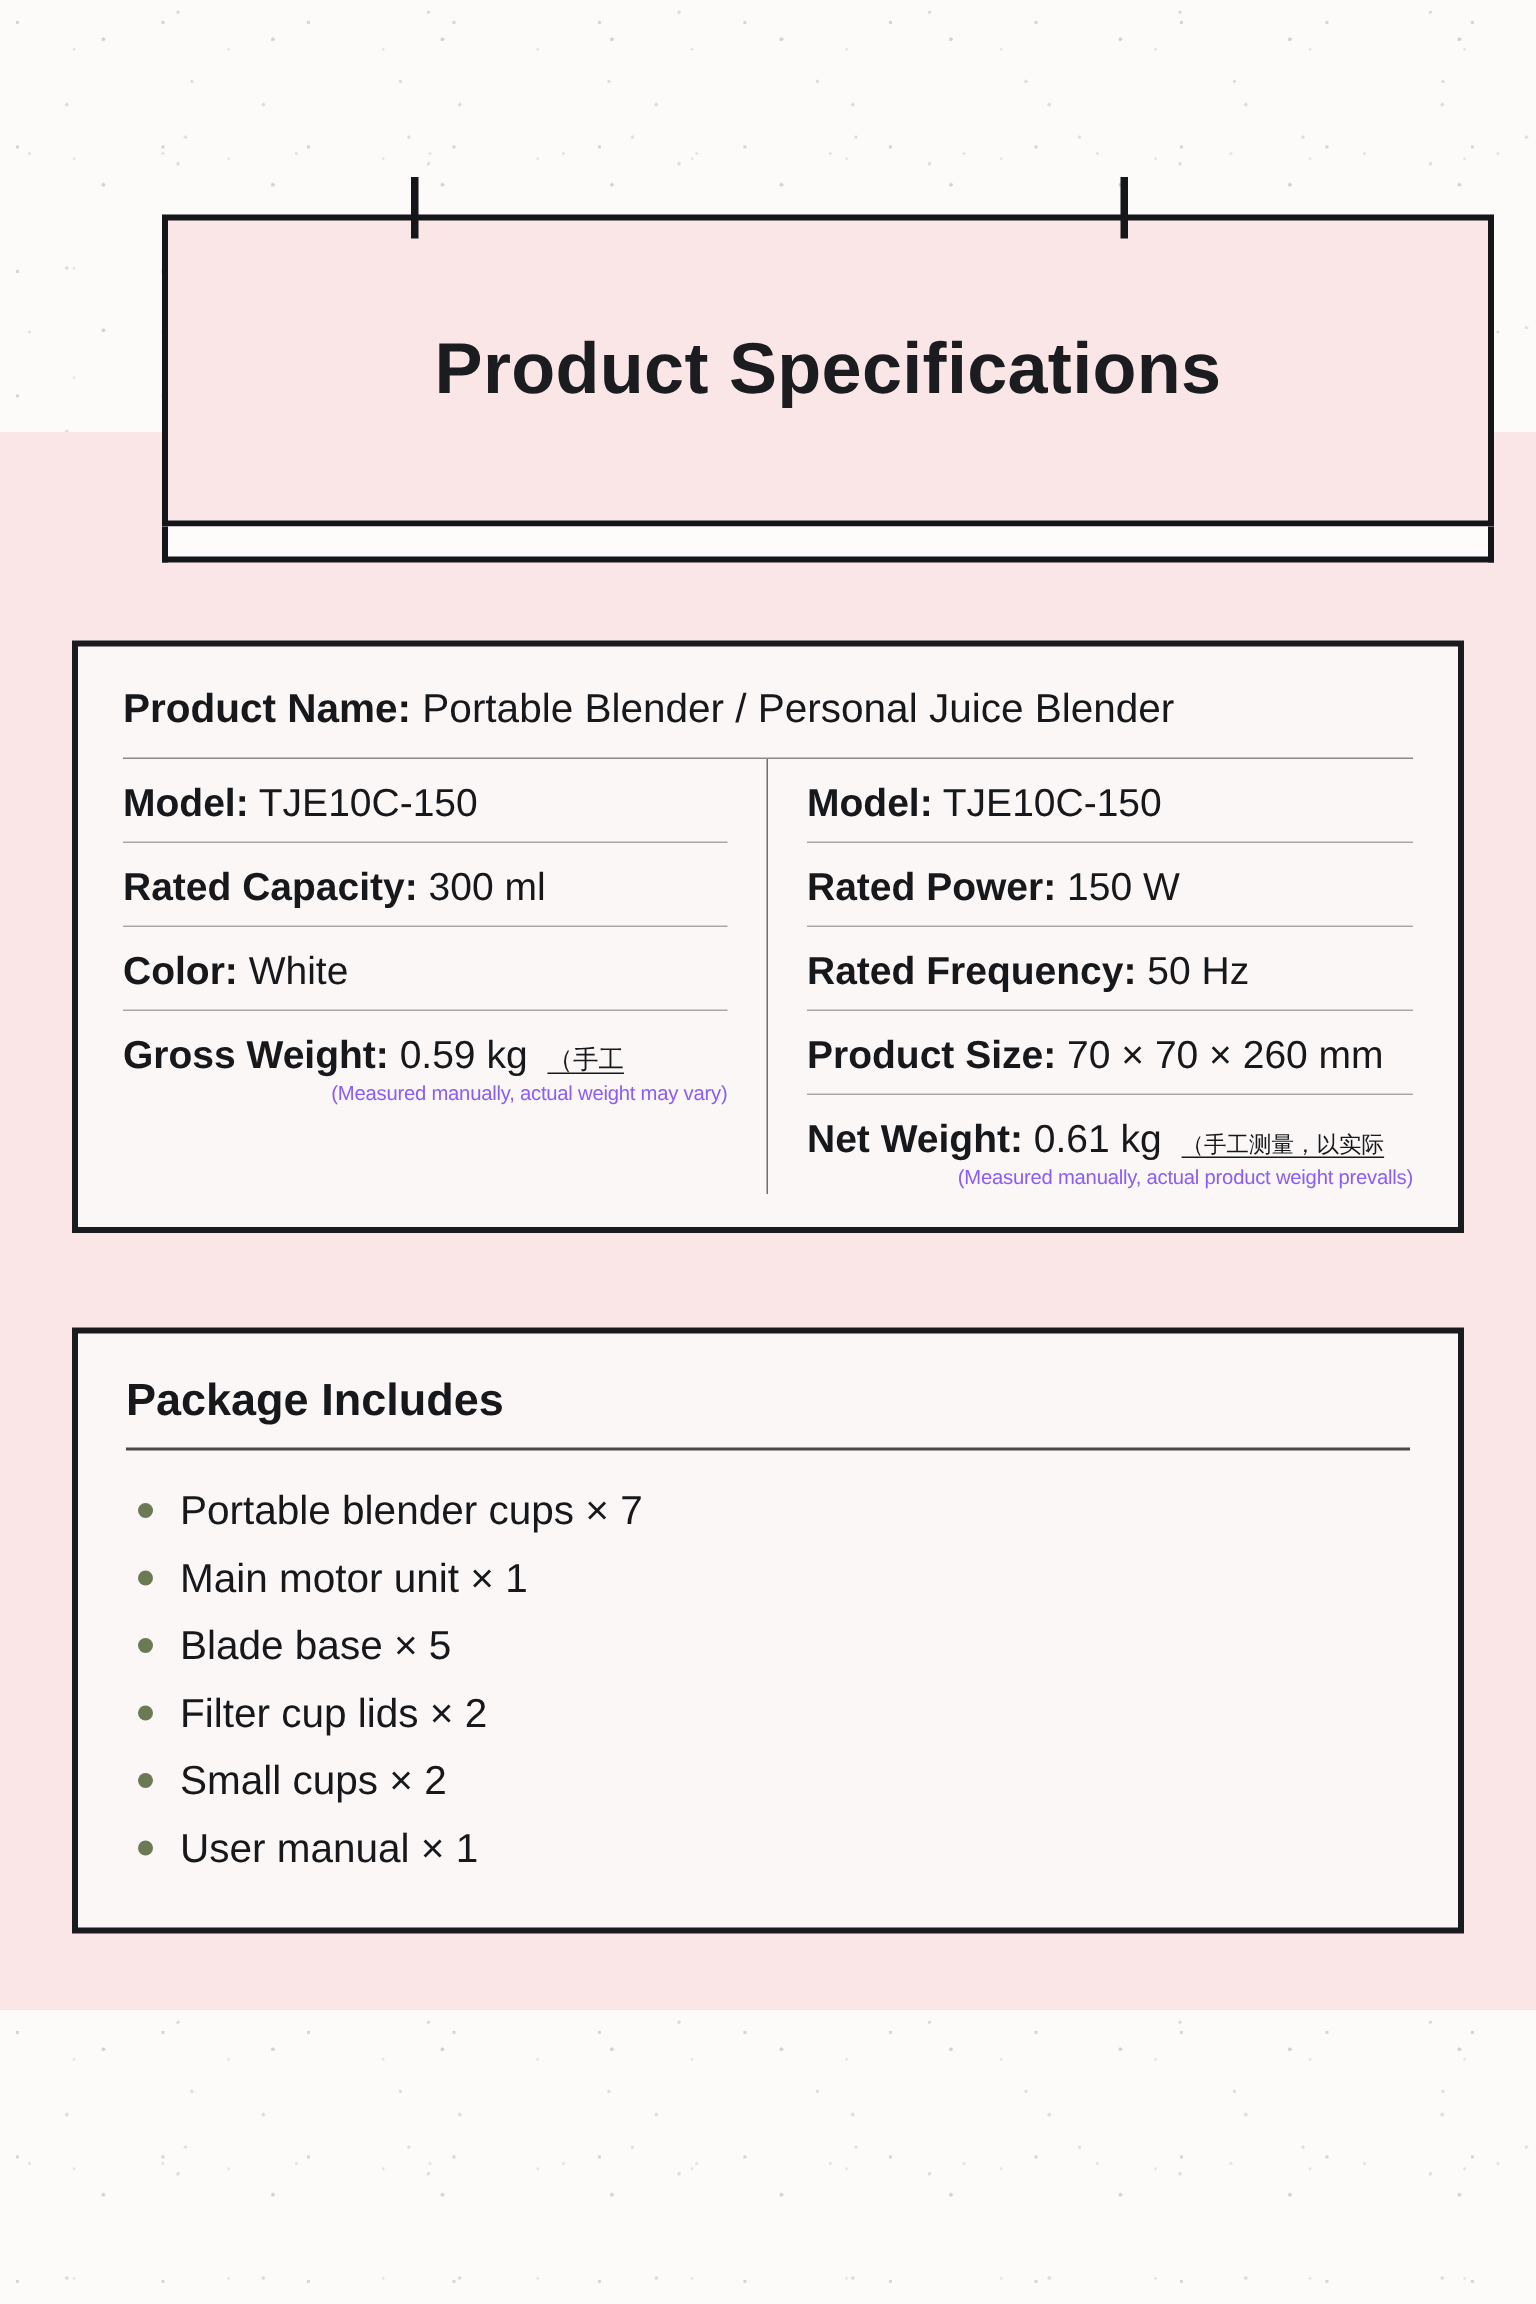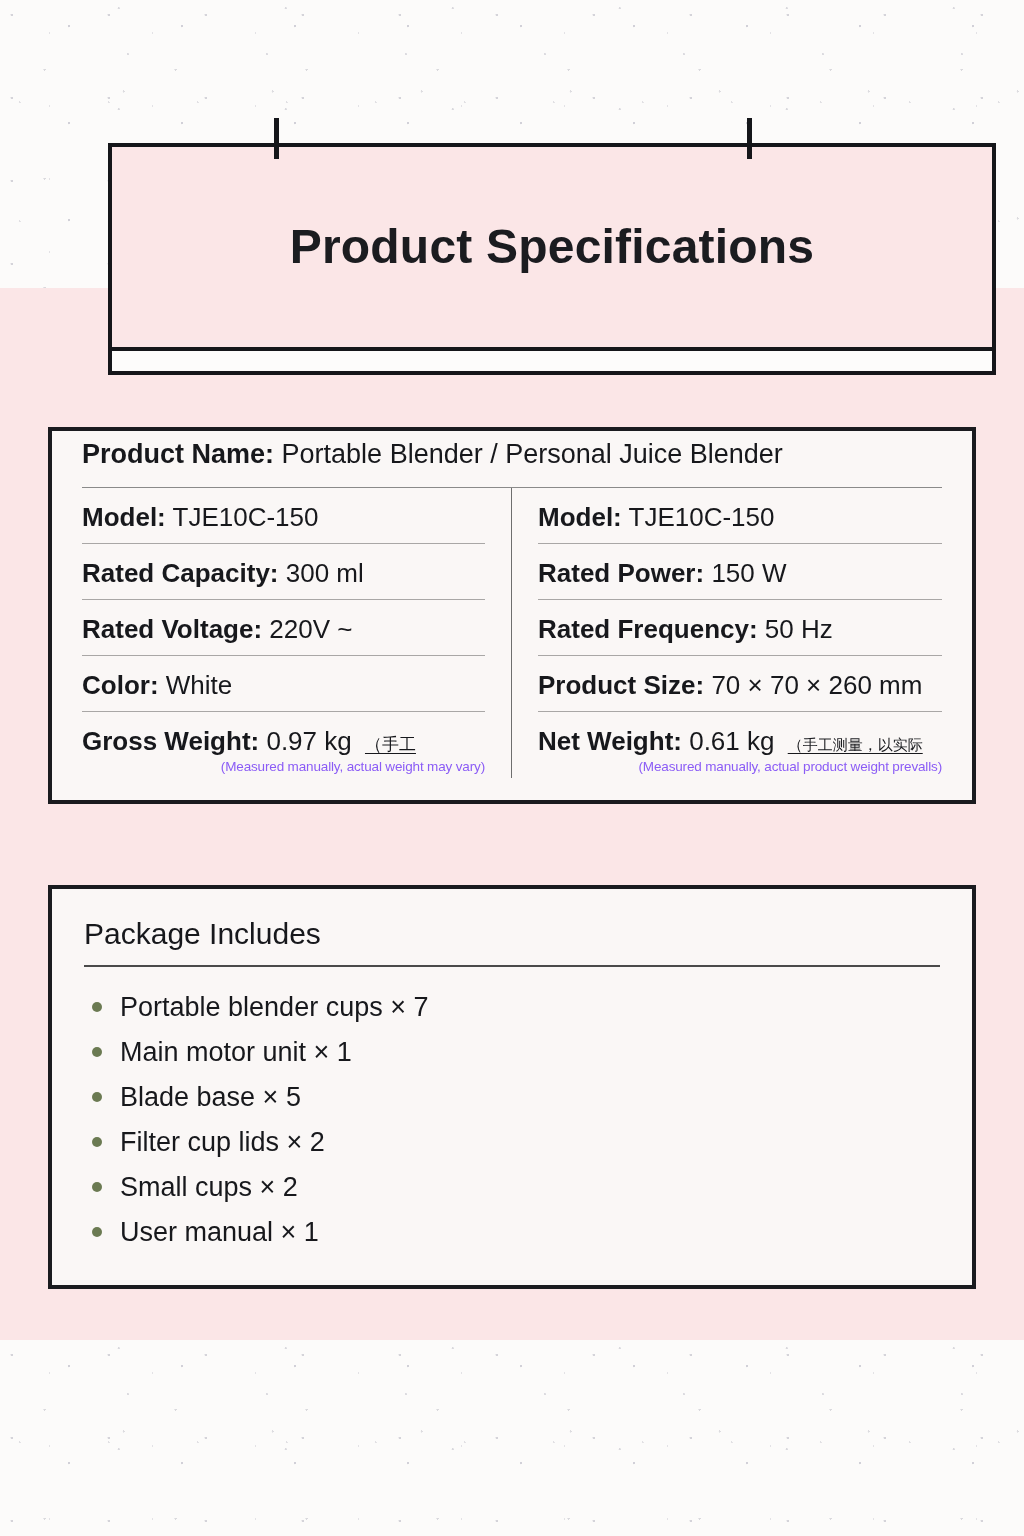--- a/index.html
+++ b/index.html
@@ -94,21 +94,21 @@
   .card {
     position: absolute;
     left: 48px;
     width: 928px;
     box-sizing: border-box;
     border: 4px solid #1A1B1F;
     background: #FAF7F6;
   }
 
   
-  .spec-card { top: 427px; padding: 8px 30px 22px 30px; }
+  .spec-card { top: 427px; padding: 26px 30px 22px 30px; }
 
   .spec-fullrow {
     font-size: 27px;
     color: #17181C;
     padding-bottom: 17px;
     border-bottom: 1.6px solid #8A8A8A;
     white-space: nowrap;
   }
   .lbl { font-weight: 700; }
   .val { font-weight: 400; }
@@ -145,21 +145,21 @@
     color: #8b5cf6;
     text-align: right;
     margin-top: 2px;
     letter-spacing: -.15px;
   }
 
   
   .pkg-card { top: 885px; padding: 28px 32px 30px 32px; }
   .pkg-title {
     font-size: 30px;
-    font-weight: 400;
+    font-weight: 700;
     color: #17181C;
     padding-bottom: 14px;
     border-bottom: 2px solid #4A4A4A;
   }
   .pkg-list {
     list-style: none;
     margin: 18px 0 0 0;
     padding: 0;
   }
   .pkg-item {
@@ -213,34 +213,30 @@
         <div class="spec-row">
           <span class="lbl">Model:</span>
           <span class="val">TJE10C-150</span>
         </div>
 
         <div class="spec-row">
           <span class="lbl">Rated Capacity:</span>
           <span class="val">300 ml</span>
         </div>
 
-        <div class="spec-row">
-          <span class="lbl">Rated Voltage:</span>
-          <span class="val">220V ~</span>
-        </div>
 
         <div class="spec-row">
           <span class="lbl">Color:</span>
           <span class="val">White</span>
         </div>
 
         <div class="spec-row weight-row">
           <span class="weight-main">
             <span class="lbl">Gross Weight:</span>
-            <span class="val">0.97 kg</span>
+            <span class="val">0.59 kg</span>
             <span class="cn-note">（手工</span>
           </span>
           <span class="en-note">(Measured manually, actual weight may vary)</span>
         </div>
 
       </div>
 
       <div class="spec-col spec-col-right">
 
         <div class="spec-row">

